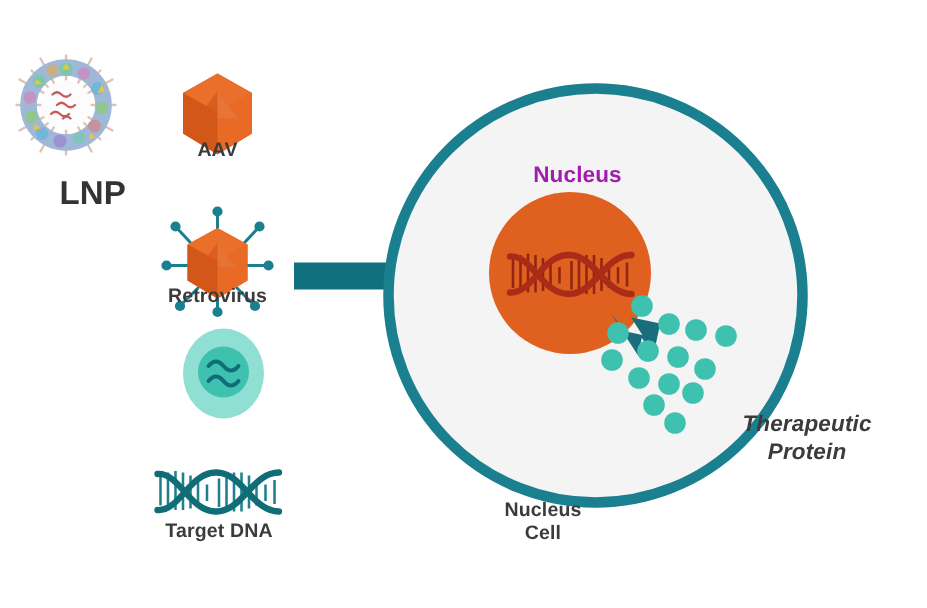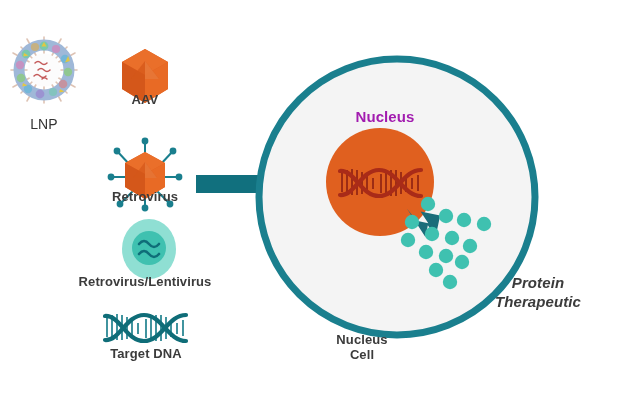--- a/index.html
+++ b/index.html
@@ -22,23 +22,24 @@
     color: #3b3b3b;
     font-family: "Liberation Sans", sans-serif;
     font-size: 13px;
     font-weight: 600;
     text-align: center;
     white-space: nowrap;
     line-height: 1.15;
     letter-spacing: .1px;
   }
   .label-big {
-    font-size: 14px;
-    font-weight: 400;
+    font-size: 22px;
+    font-weight: 700;
     color: #333333;
+    text-align: right;
   }
   .label-italic {
     font-style: italic;
     font-weight: 700;
     font-size: 15px;
     color: #3b3b3b;
     line-height: 1.25;
   }
   .label-nucleus {
     font-size: 15px;
@@ -178,21 +179,20 @@
   <div class="abs" id="retro-icon">
     <svg width="58" height="62" viewBox="0 0 58 62">
       <ellipse cx="29" cy="31" rx="27" ry="30" fill="#8fdfd3"></ellipse>
       <circle cx="29" cy="30" r="17" fill="#3fc1b0"></circle>
       <g stroke="#0f6d78" stroke-width="2.6" fill="none" stroke-linecap="round">
         <path d="M19 26 q5 -6 10 0 q5 6 10 0"></path>
         <path d="M19 36 q5 -6 10 0 q5 6 10 0"></path>
       </g>
     </svg>
   </div>
-  <div class="abs label" id="retro-label">Retrovirus/Lentivirus</div>
 
   <div class="abs" id="dna-icon">
     <svg width="92" height="36" viewBox="0 0 92 36">
       <g stroke="#127a87" stroke-width="1.7" opacity=".95">
         <line x1="7" y1="7" x2="7" y2="27"></line>
         <line x1="12" y1="5" x2="12" y2="29"></line>
         <line x1="17" y1="4" x2="17" y2="30"></line>
         <line x1="22" y1="5" x2="22" y2="30"></line>
         <line x1="27" y1="7" x2="27" y2="29"></line>
         <line x1="32" y1="10" x2="32" y2="27"></line>
@@ -278,17 +278,17 @@
   </div>
 
   <div class="abs label label-nucleus" id="nucleus-label">Nucleus</div>
 
   <div class="abs label" id="cell-label">
     <div>Nucleus</div>
     <div>Cell</div>
   </div>
 
   <div class="abs label label-italic" id="protein-label">
+    <div>Therapeutic</div>
     <div>Protein</div>
-    <div>Therapeutic</div>
   </div>
 
 </div>
 
 </body></html>

